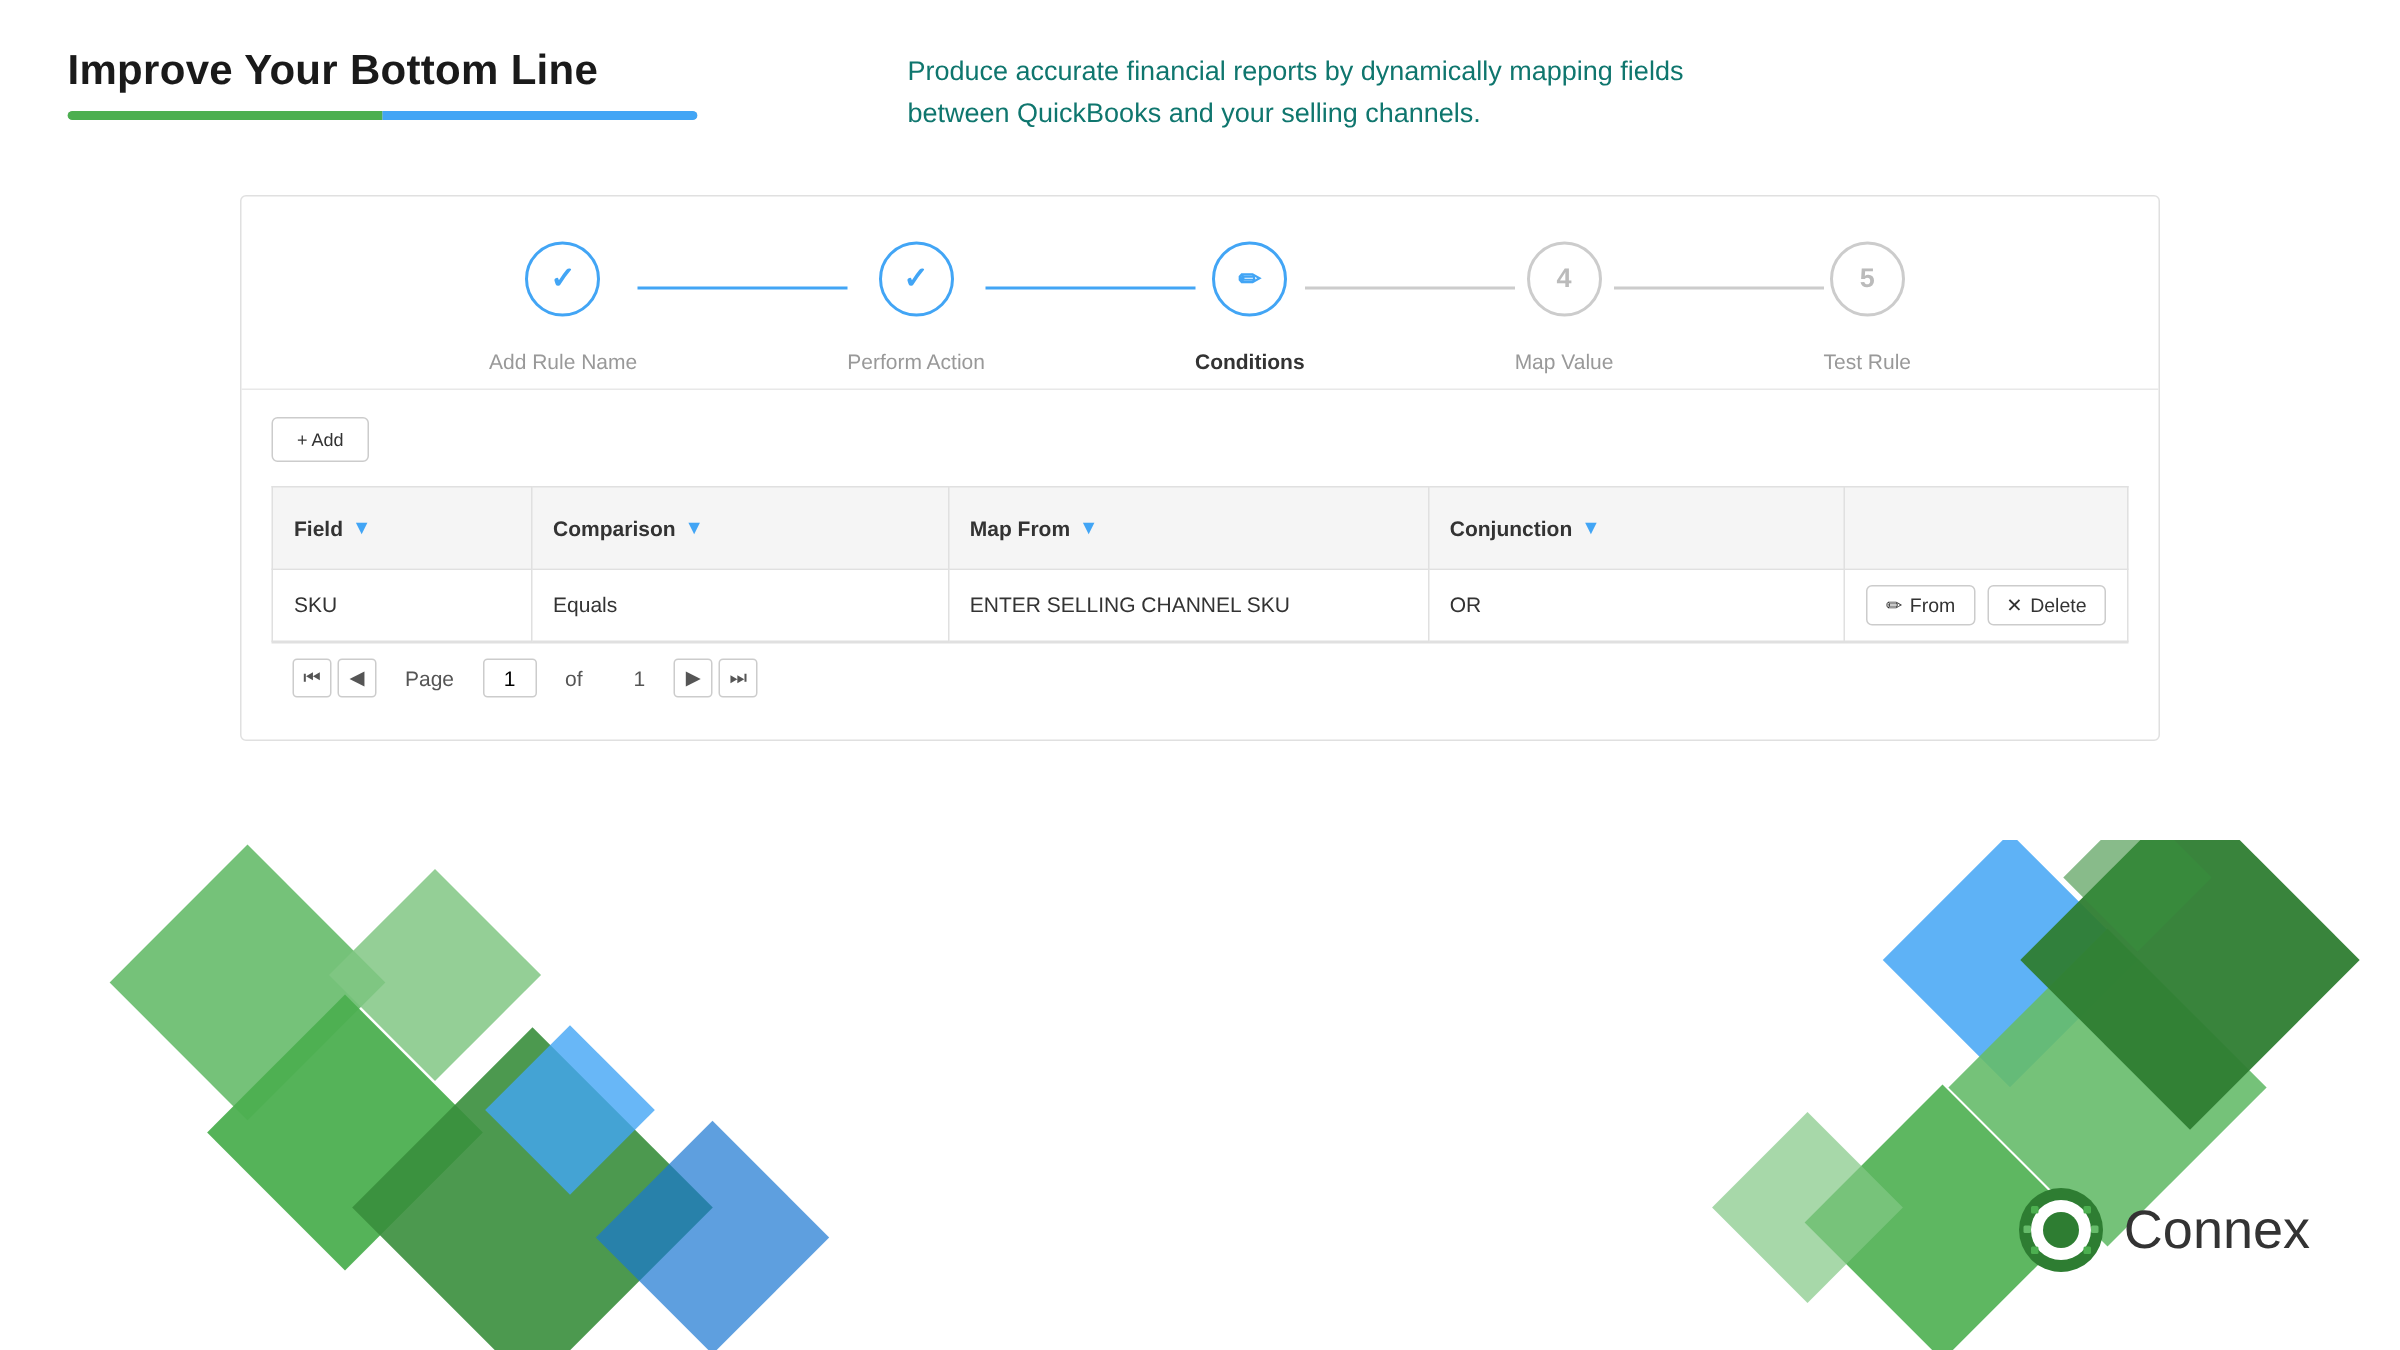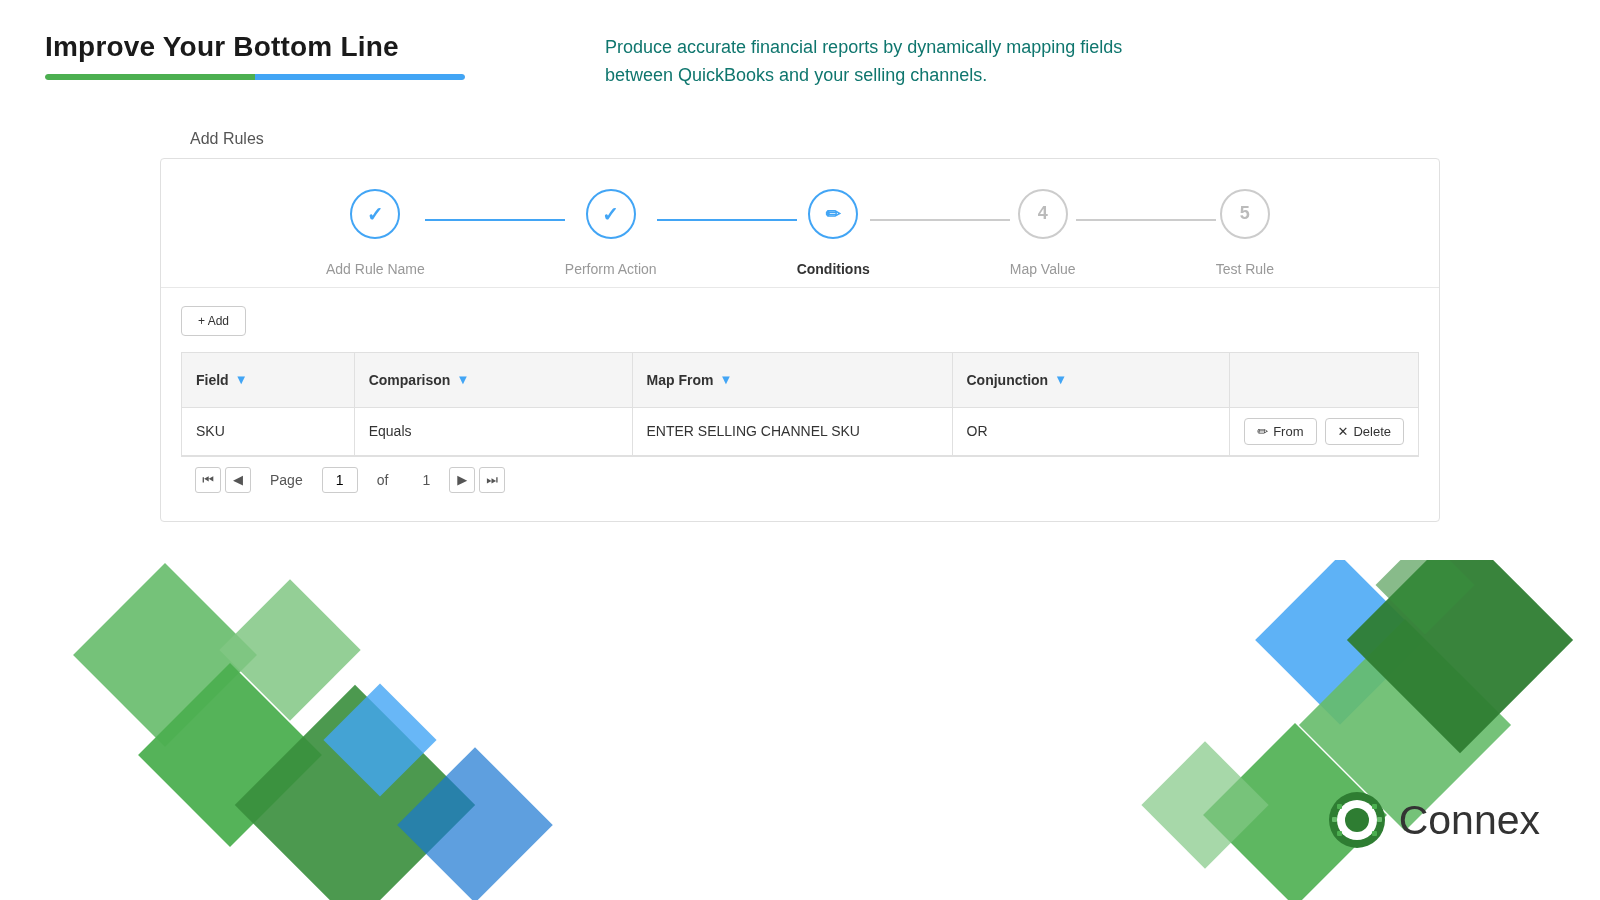--- a/index.html
+++ b/index.html
@@ -268,41 +268,40 @@
       right: 60px;
       display: flex;
       align-items: center;
       gap: 12px;
     }
     .connex-icon {
       width: 60px;
       height: 60px;
     }
     .connex-name {
-      font-size: 41px;
+      font-size: 36px;
       color: #333;
       font-weight: 400;
     }
   </style>
 </head>
 <body>
 
 <div class="header">
   <div class="header-left">
     <h1 class="header-title">Improve Your Bottom Line</h1>
     <div class="progress-bar-container">
       <div class="progress-bar-green"></div>
       <div class="progress-bar-blue"></div>
     </div>
   </div>
   <div class="header-desc">Produce accurate financial reports by dynamically mapping fields between QuickBooks and your selling channels.</div>
 </div>
 
 <div class="main">
-  <div class="add-rules-label">Add Rules</div>
 
   <div class="rules-panel">
 
     <div class="wizard-container">
       <div class="wizard-steps">
 
         <div class="step">
           <div class="step-circle active">
             <span>✓</span>
           </div>

